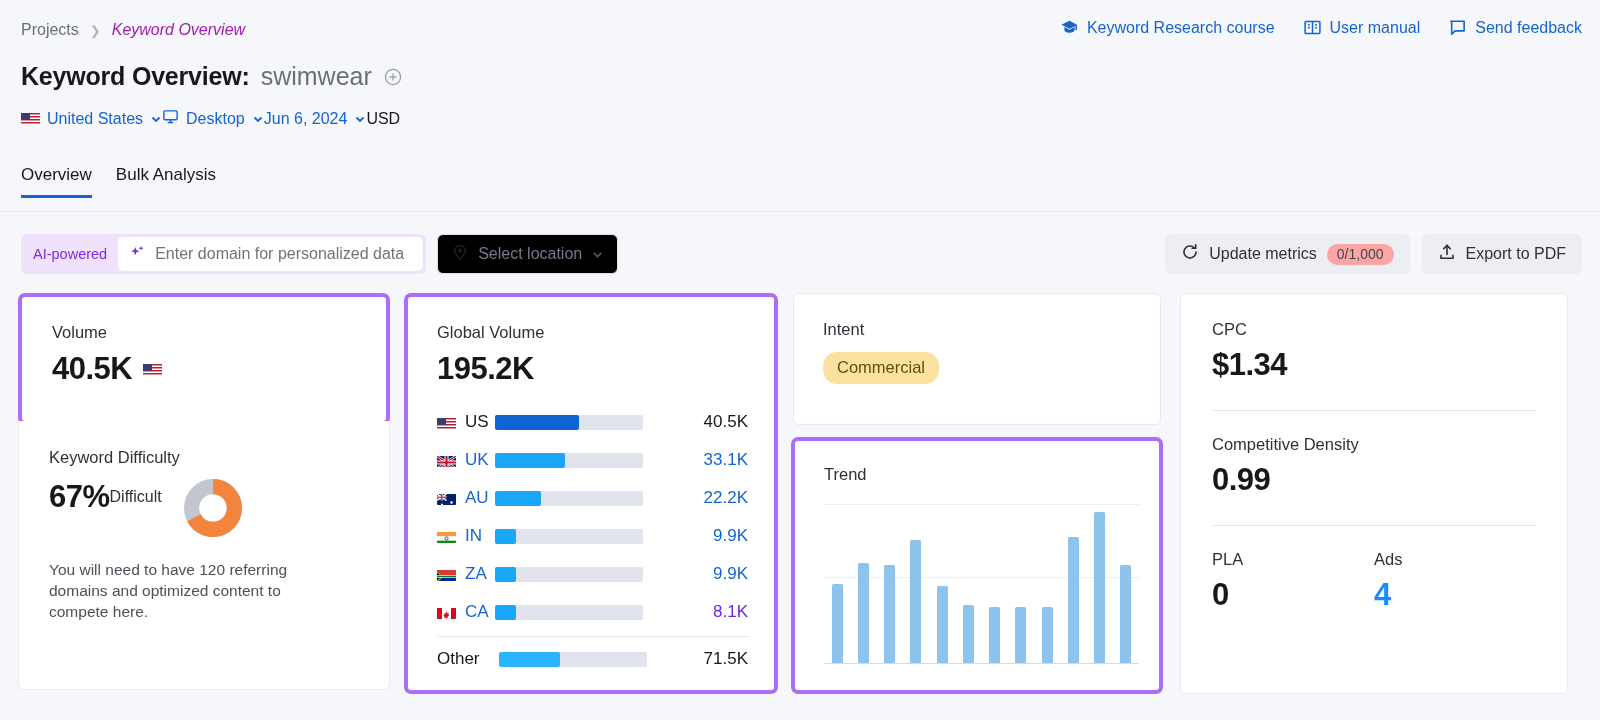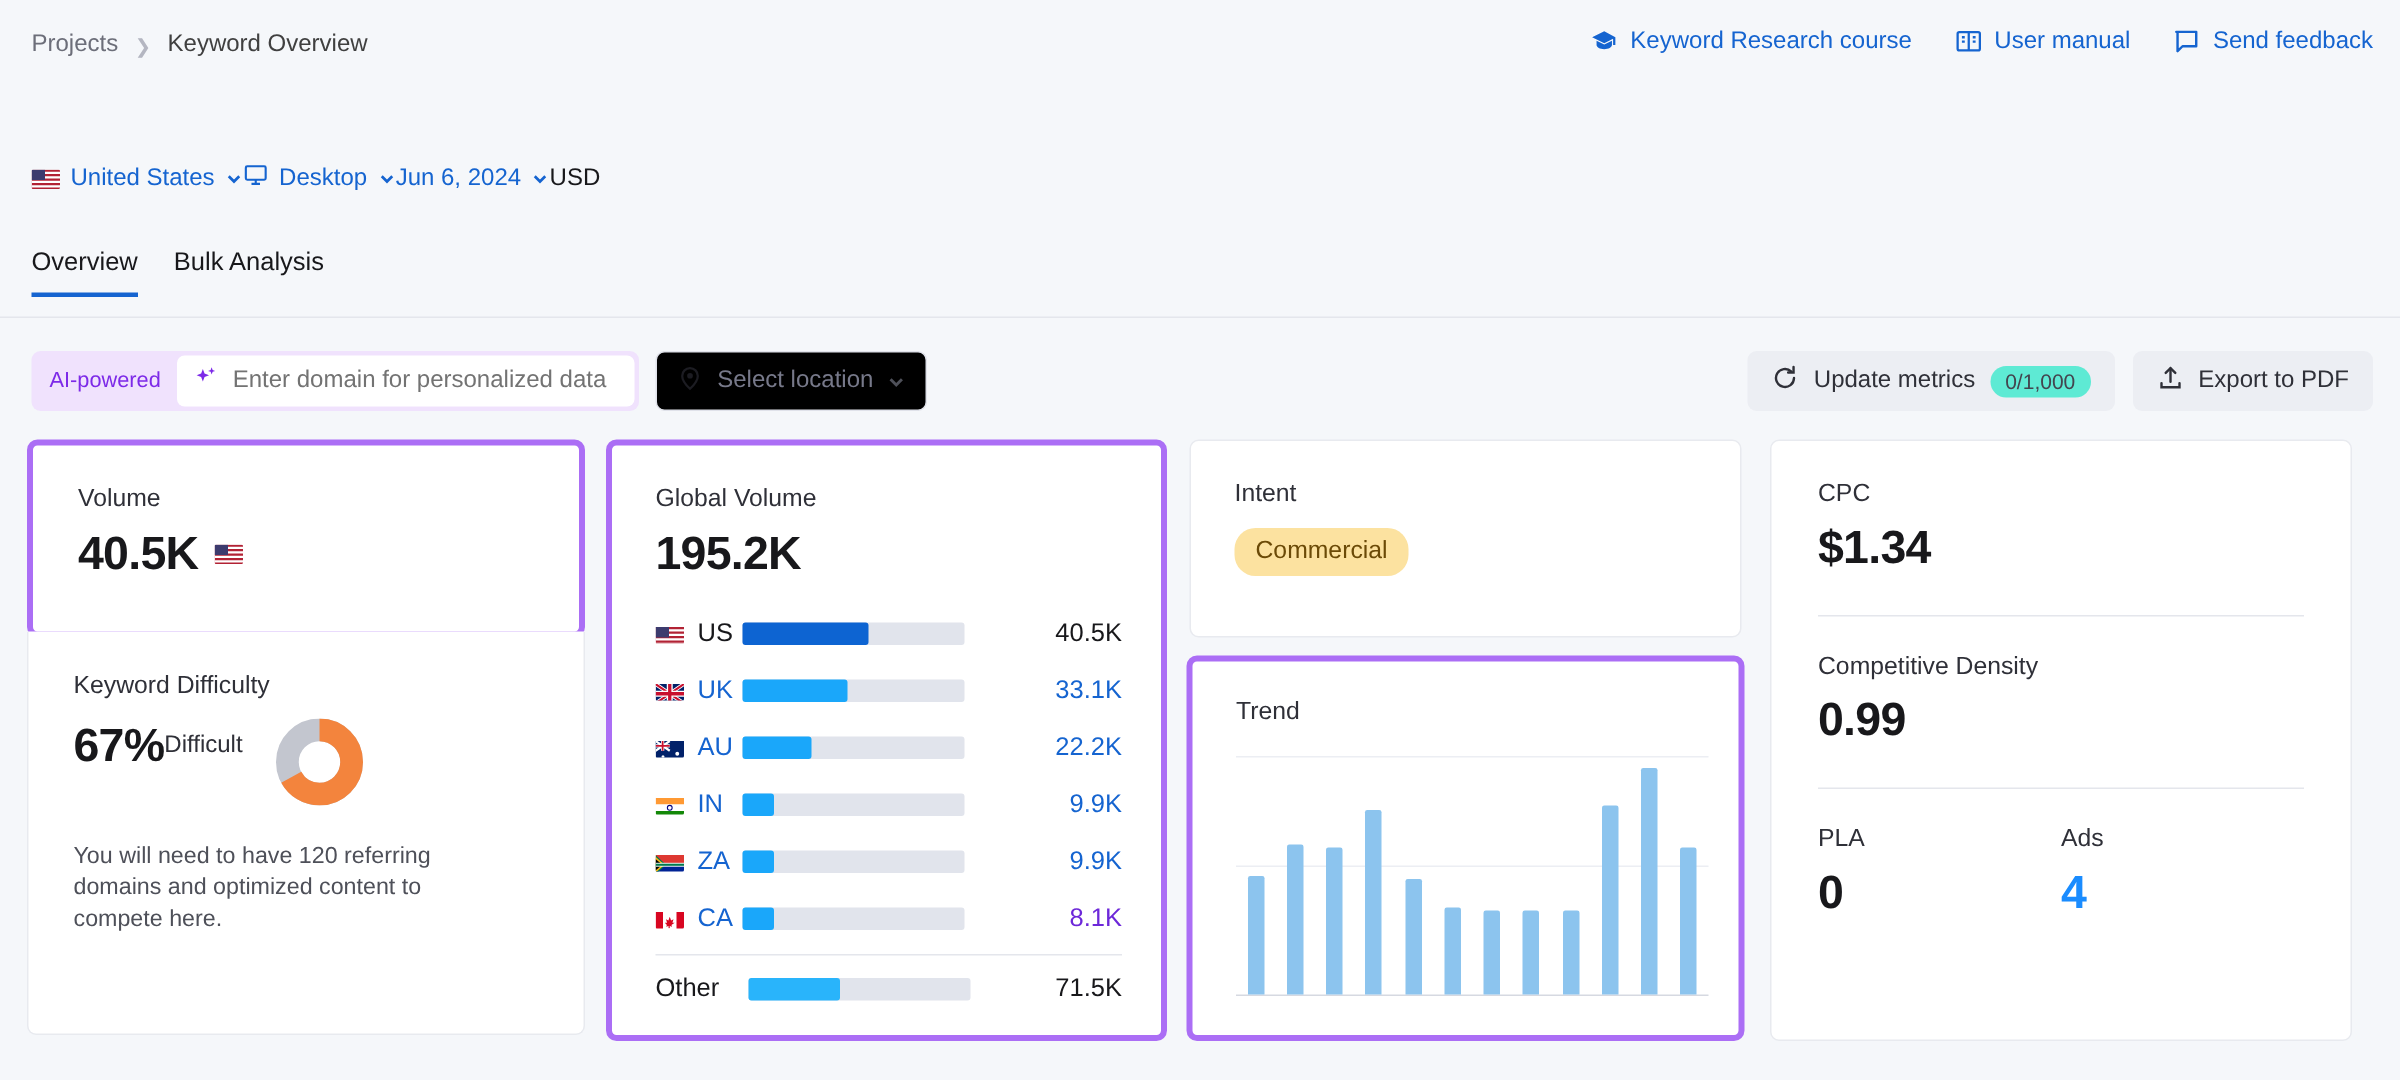--- a/index.html
+++ b/index.html
@@ -13,21 +13,21 @@
   .page { position: relative; width: 1600px; height: 720px; }
 
   
   .topbar {
     position: absolute; left: 0; top: 0; width: 1600px; height: 60px;
     display: flex; align-items: center;
   }
   .crumbs { display: flex; align-items: center; gap: 11px; margin-left: 21px; font-size: 16px; }
   .crumb-muted { color: #6c6e79; }
   .crumb-sep { color: #b4b6c1; font-size: 13px; }
-  .crumb-cur { color: #404040; }
+  .crumb-cur { color: #a21caf; font-style: italic; }
 
   .toplinks { position: absolute; right: 18px; top: 18px; display: flex; align-items: center; gap: 28px; }
   .toplink { display: flex; align-items: center; gap: 8px; color: #1564d0; font-size: 16px; cursor: pointer; }
   .toplink svg { display: block; }
 
   
   .titlerow {
     position: absolute; left: 21px; top: 62px;
     display: flex; align-items: center; gap: 11px;
   }
@@ -68,21 +68,21 @@
     font-size: 16px; color: #77798a; cursor: pointer;
   }
 
   .toolbar-right { position: absolute; right: 18px; top: 234px; display: flex; align-items: center; gap: 12px; }
   .btn-grey {
     display: flex; align-items: center; gap: 10px; height: 40px;
     background: #eceef3; border-radius: 6px; padding: 0 16px;
     font-size: 16px; color: #2f3038; cursor: pointer;
   }
   .pill {
-    background: #5eead4; border-radius: 11px; padding: 2px 10px 3px; font-size: 14px; color: #43454f;
+    background: #fca5a5; border-radius: 11px; padding: 2px 10px 3px; font-size: 14px; color: #43454f;
   }
 
   
   .card { position: absolute; background: #fff; border: 1px solid #e8eaef; border-radius: 6px; }
   .hl { position: absolute; border: 4px solid #ab6ef5; border-radius: 7px; background: #fff; }
 
   .card-label { font-size: 16.5px; color: #2f3038; }
   .card-big { font-size: 31px; font-weight: bold; color: #18181b; letter-spacing: -0.5px; }
 
   
@@ -178,20 +178,31 @@
     <div class="toplink">
       <span>
         <svg width="19" height="19" viewBox="0 0 20 20" fill="none" stroke="#1564d0" stroke-width="1.7" stroke-linejoin="round">
             <path d="M3 3.4h14v10.1H7.4L3.9 17V3.4Z"></path>
           </svg>
       </span>
       <span>Send feedback</span>
     </div>
   </div>
 
+  <div class="titlerow">
+    <span class="title-main">Keyword Overview:</span>
+    <span class="title-kw">swimwear</span>
+    <span class="plus-circle">
+      <svg width="20" height="20" viewBox="0 0 20 20" fill="none" stroke="#9a9ca6" stroke-width="1.3">
+          <circle cx="10" cy="10" r="7.6"></circle>
+          <line x1="10" y1="6.4" x2="10" y2="13.6"></line>
+          <line x1="6.4" y1="10" x2="13.6" y2="10"></line>
+        </svg>
+    </span>
+  </div>
 
   <div class="filters">
     <div class="filt">
       <span class="flagimg">
         <svg width="19" height="13" viewBox="0 0 19 13">
             <rect width="19" height="13" fill="#b22234"></rect>
             <rect y="1.5" width="19" height="1.5" fill="#fff"></rect>
             <rect y="4.5" width="19" height="1.5" fill="#fff"></rect>
             <rect y="7.5" width="19" height="1.5" fill="#fff"></rect>
             <rect y="10.5" width="19" height="1.5" fill="#fff"></rect>

